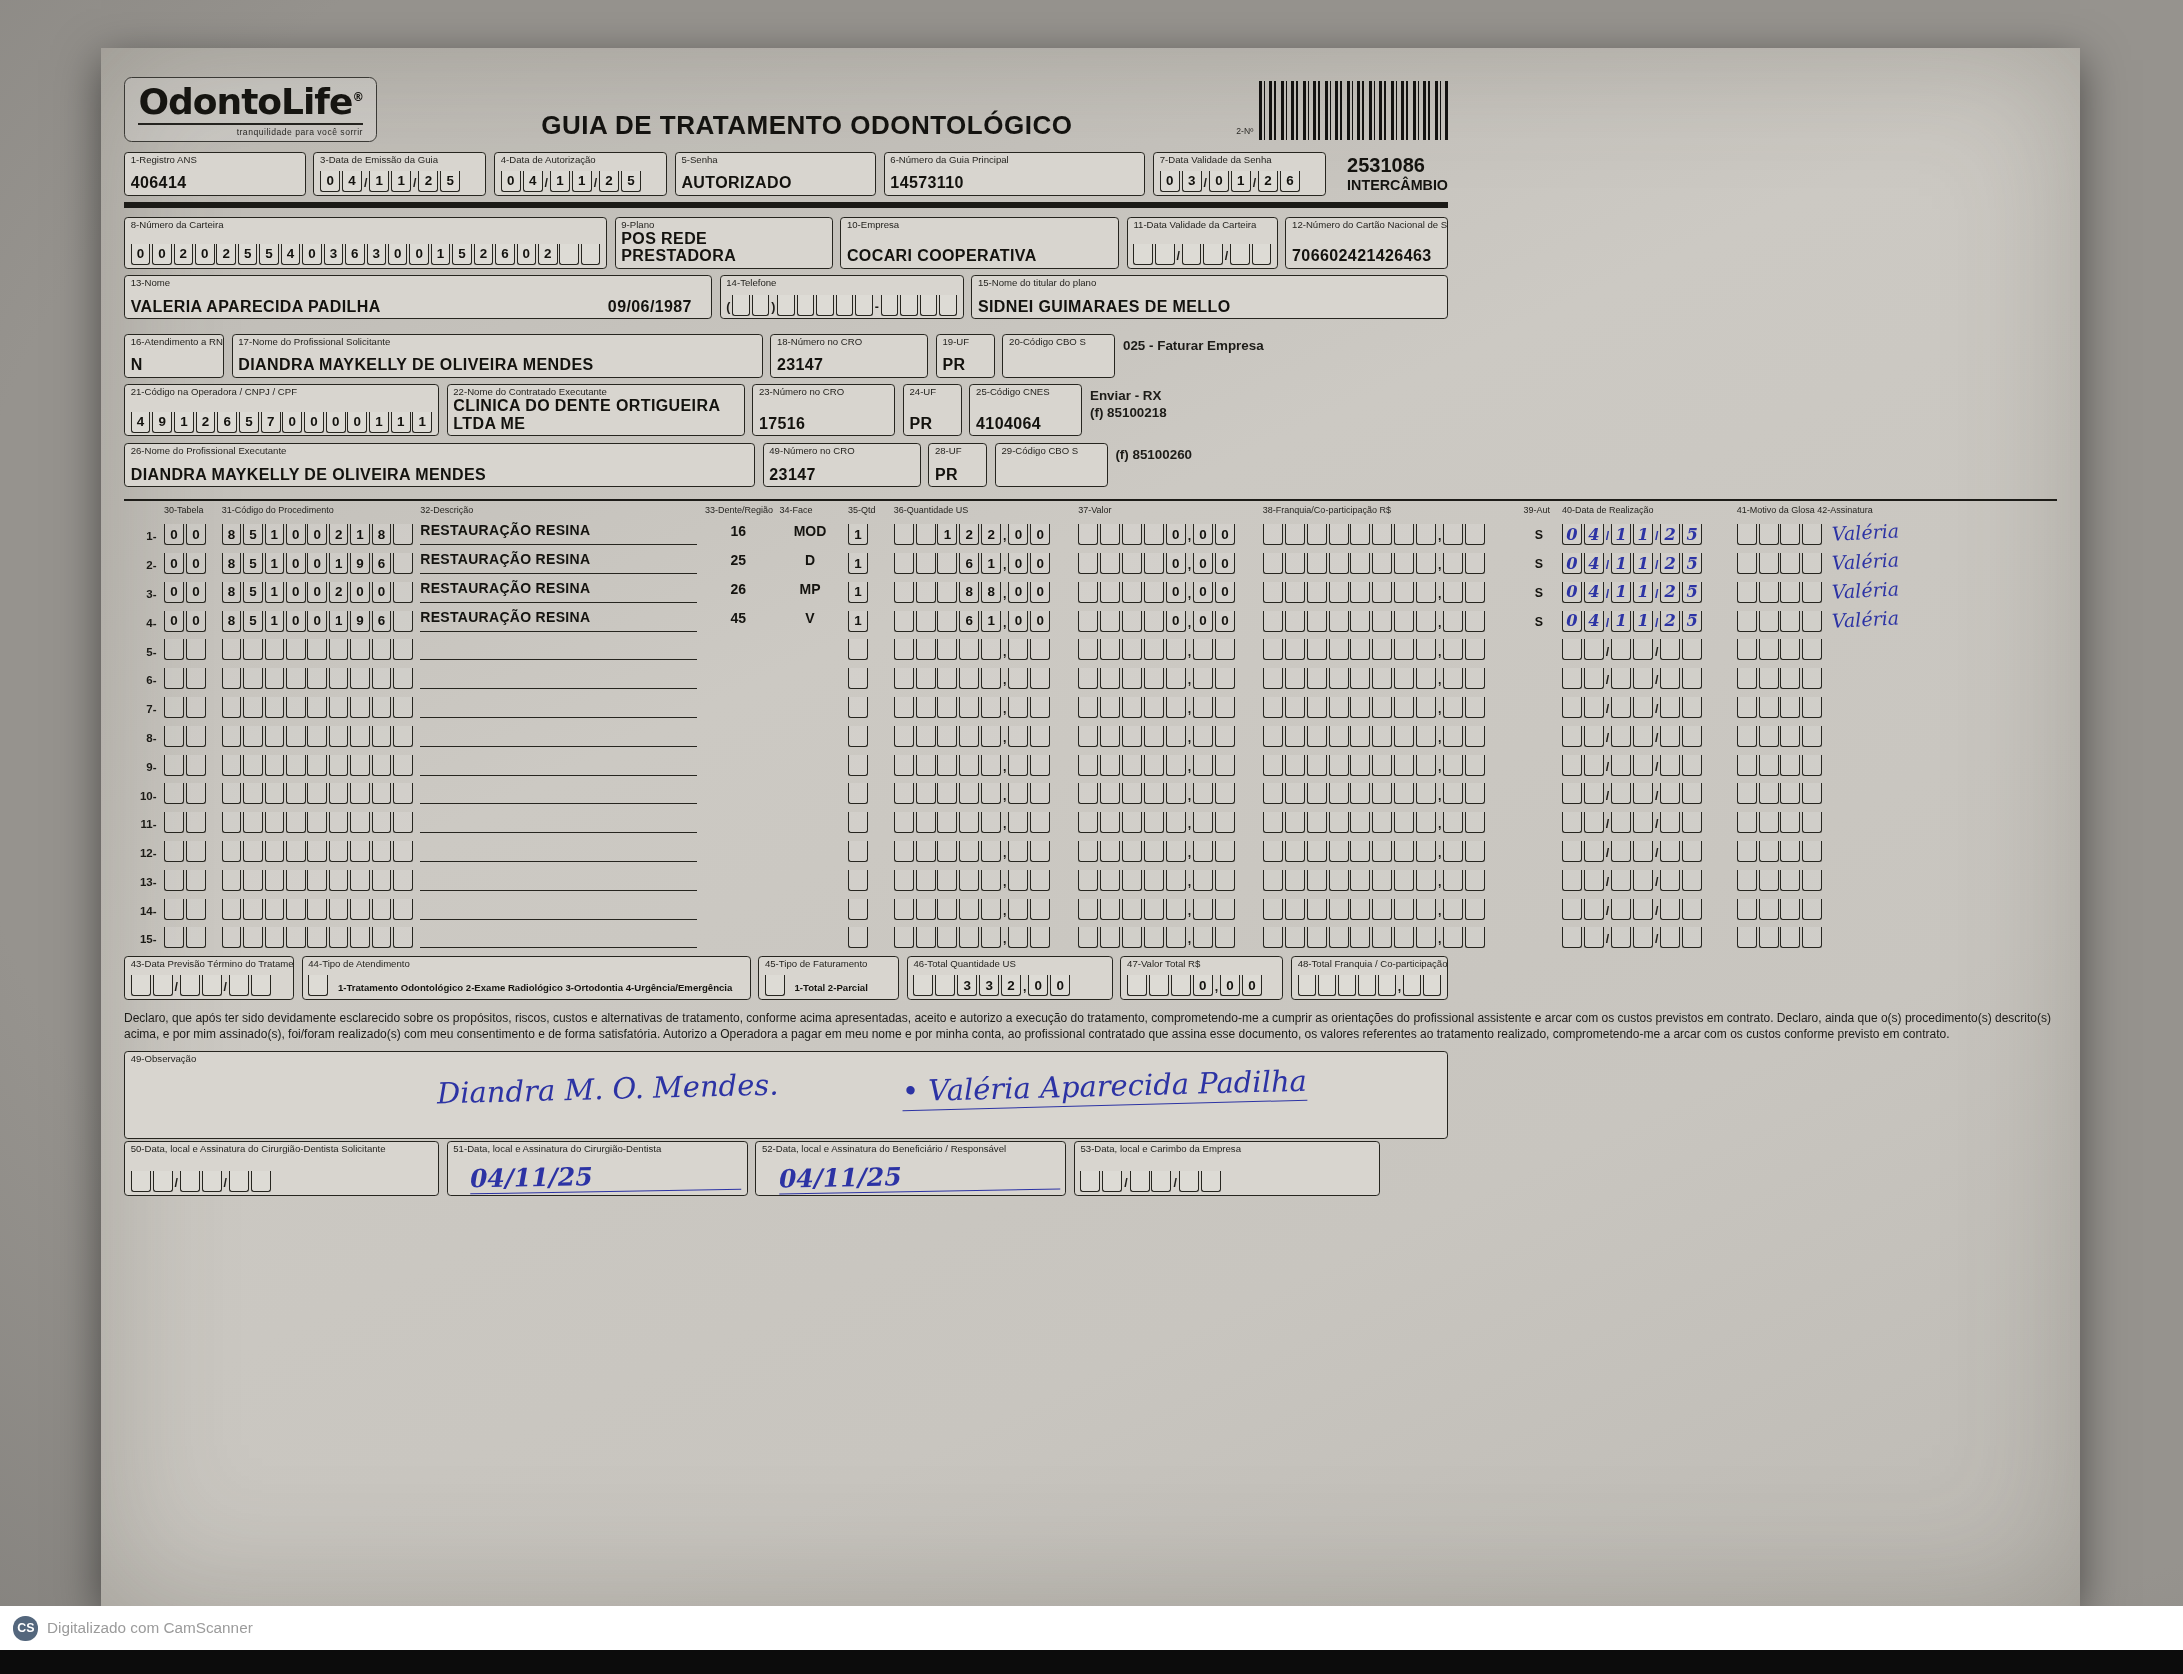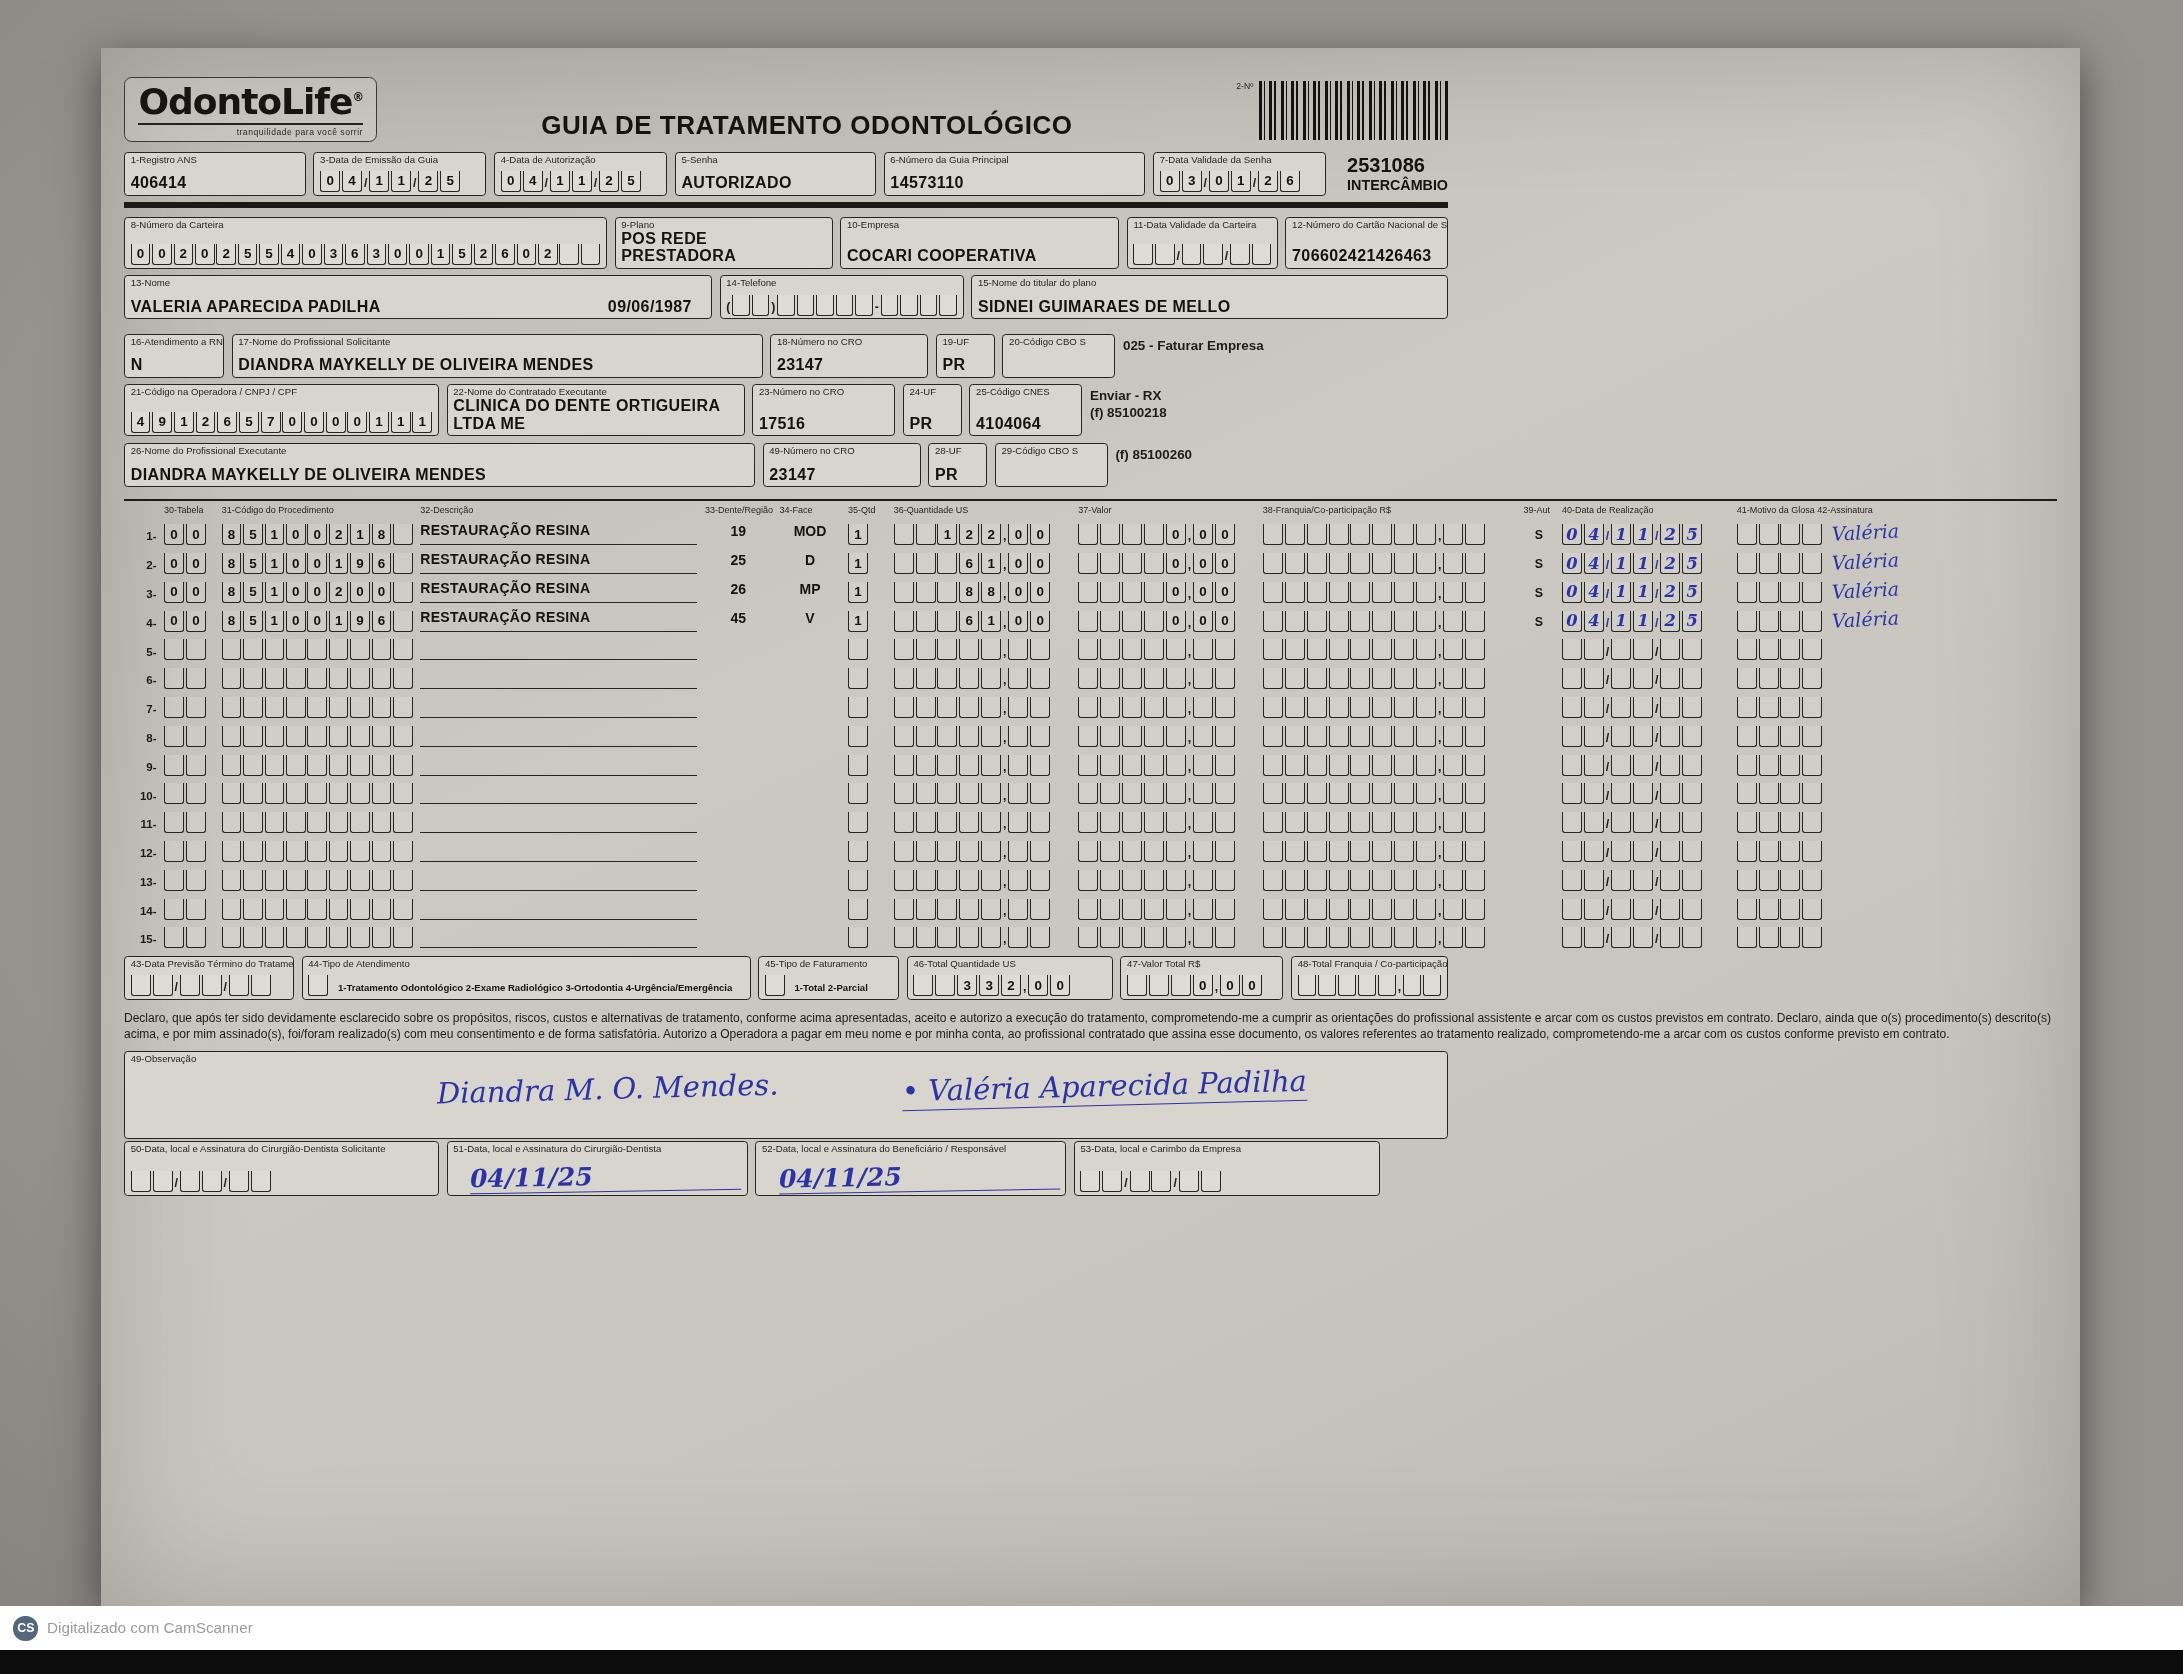--- a/index.html
+++ b/index.html
@@ -16,21 +16,21 @@
   }
   .narrow{width:1324px}
   
   .hdr{display:flex;align-items:flex-start;margin-bottom:9.6px}
   .logo-box{border:1.9px solid #3a3935;border-radius:7.6px;padding:5.7px 13.4px 3.8px;background:rgba(255,255,255,.18)}
   .logo-text{font-size:36px;font-weight:bold;letter-spacing:-1px;color:#161511;line-height:1;font-family:"DejaVu Sans",sans-serif}
   .logo-text sup{font-size:11.5px}
   .logo-rule{height:2.9px;background:#24231f;margin:2.9px 0 1.9px}
   .logo-tag{font-size:8.6px;text-align:right;color:#2a2925;letter-spacing:0.5px}
   .hdr-title{flex:1;text-align:center;font-size:26px;font-weight:bold;letter-spacing:0.5px;padding-top:32.5px;color:#141310}
-  .bc-area{display:flex;align-items:flex-start;gap:5.7px;padding-top:3.8px}
+  .bc-area{display:flex;align-items:flex-end;gap:5.7px;padding-top:3.8px}
   .bc-label{font-size:8.6px;color:#2a2925;padding-bottom:3.8px}
   .barcode{width:189px;height:59px;background:
     repeating-linear-gradient(90deg,#131210 0 2.9px,transparent 2.9px 4.8px,#131210 4.8px 5.7px,transparent 5.7px 9.6px,#131210 9.6px 13.4px,transparent 13.4px 15.3px,#131210 15.3px 17px,transparent 17px 22px);}
   
   .frow{display:flex;gap:7.6px;margin-bottom:6.7px;align-items:stretch}
   .fbox{background:#d8d5cf;border:1.9px solid #26251f;border-radius:3.8px;padding:1.9px 5.7px 2.9px;
     display:flex;flex-direction:column;justify-content:space-between;min-height:44px;box-sizing:border-box;overflow:hidden}
   .flabel{font-size:9.6px;color:#201f1b;line-height:1.05;white-space:nowrap}
   .fvalue{font-size:16px;font-weight:bold;color:#13120e;letter-spacing:0.4px;line-height:1.1}
   .fvalrow{display:flex;justify-content:space-between;padding-right:13.4px}
@@ -366,21 +366,21 @@
             <span class="cell">5</span>
             <span class="cell">1</span>
             <span class="cell">0</span>
             <span class="cell">0</span>
             <span class="cell">2</span>
             <span class="cell">1</span>
             <span class="cell">8</span>
             <span class="cell">&nbsp;</span>
           </div>
           <div class="pdesc">RESTAURAÇÃO RESINA</div>
-          <div class="pdente">19</div>
+          <div class="pdente">16</div>
           <div class="pface">MOD</div>
           <div class="comb">
             <span class="cell">1</span>
           </div>
           <div class="comb">
             <span class="cell">&nbsp;</span>
             <span class="cell">&nbsp;</span>
             <span class="cell">1</span>
             <span class="cell">2</span>
             <span class="cell">2</span>

